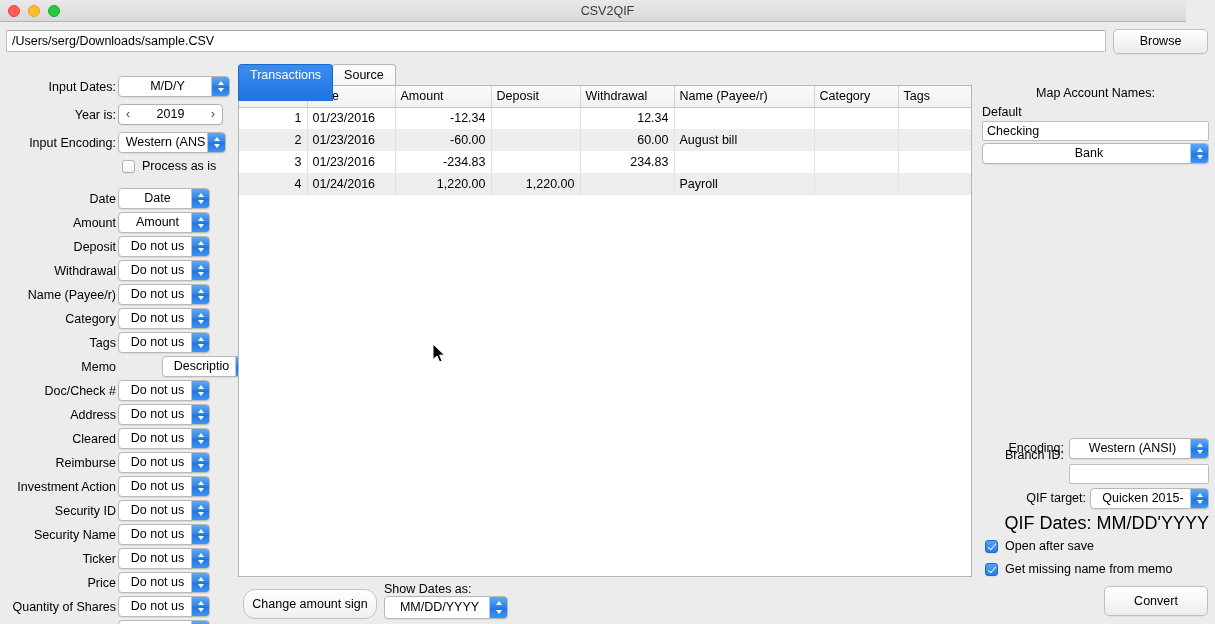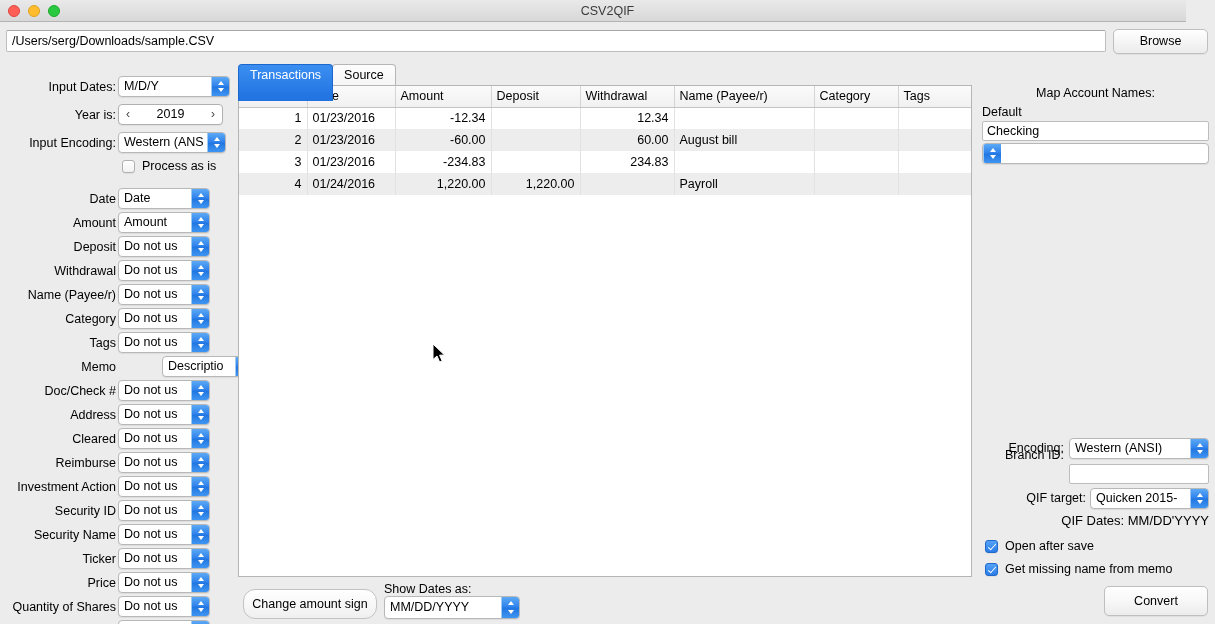--- a/index.html
+++ b/index.html
@@ -59,20 +59,21 @@
     text-align: right; font-size: 12.5px; white-space: nowrap;
   }
   .lrow .ctl { position: absolute; left: 118px; top: 0; }
 
   
   .popup {
     position: relative; height: 21px; background: #fff;
     border: 1px solid #b8b8b8; border-radius: 4px;
     display: flex; align-items: center; overflow: hidden;
     box-shadow: 0 1px 1px rgba(0,0,0,0.07);
+    text-align: center;
   }
   .popup .val {
     flex: 1 1 auto; padding-left: 5px; font-size: 12.5px; line-height: 19px;
     white-space: nowrap; overflow: hidden; color: #000;
   }
   .popup .arrows {
     flex: 0 0 18px; width: 18px; height: 100%;
     background: linear-gradient(to bottom,#5ca9f5 0%, #2f82ec 48%, #2175e0 52%, #3f95f2 100%);
     border-left: 1px solid #a0c8f0;
     position: relative;
@@ -477,34 +478,35 @@
     </table>
   </div>
 
   <svg class="cursor" viewBox="0 0 14 20">
     <polygon points="0,0 0,15.5 4,12 6.6,18 9.2,17 6.6,11.2 11.5,11" fill="#000" stroke="#fff" stroke-width="1"></polygon>
   </svg>
 
   <div class="change-sign-btn">Change amount sign</div>
   <div class="show-dates-lbl">Show Dates as:</div>
   <div style="position:absolute;left:384px;top:596px;width:124px">
-    <div class="popup" style="width:136px;height:23px">
+    <div class="popup" style="width:124px;height:23px">
       <div class="val">MM/DD/YYYY</div>
       <div class="arrows"></div>
     </div>
   </div>
 
   <div class="right-panel">
     <div class="map-title">Map Account Names:</div>
     <div class="default-lbl">Default</div>
 
     <input class="txt-field" style="left: 6px; top: 63px; width: 227px;" value="Checking">
 
     <div style="position:absolute;left:6px;top:85px;width:227px">
       <div class="popup" style="width:227px">
+        <div class="val">Bank</div>
         <div class="arrows"></div>
       </div>
     </div>
 
     <div class="rlbl" style="left:0; top:380px; width:88px">Encoding:</div>
     <div style="position:absolute;left:93px;top:380px;width:140px">
       <div class="popup" style="width:140px">
         <div class="val">Western (ANSI)</div>
         <div class="arrows"></div>
       </div>
@@ -514,21 +516,21 @@
     <input class="txt-field" style="left: 93px; top: 406px; width: 140px;" value="">
 
     <div class="rlbl" style="left:0; top:430px; width:110px">QIF target:</div>
     <div style="position:absolute;left:114px;top:430px;width:119px">
       <div class="popup" style="width:119px">
         <div class="val">Quicken 2015-</div>
         <div class="arrows"></div>
       </div>
     </div>
 
-    <div style="position:absolute;left:0;top:455px;width:233px;text-align:right;font-size:13px">QIF Dates: MM/DD'YYYY</div>
+    <div style="position:absolute;left:0;top:455px;width:233px;text-align:right;font-size:18px">QIF Dates: MM/DD'YYYY</div>
 
     <div class="cbrow" style="left:9px; top:481px">
       <div class="cbox on"></div>
       <div class="cb-label">Open after save</div>
     </div>
 
     <div class="cbrow" style="left:9px; top:504px">
       <div class="cbox on"></div>
       <div class="cb-label">Get missing name from memo</div>
     </div>

